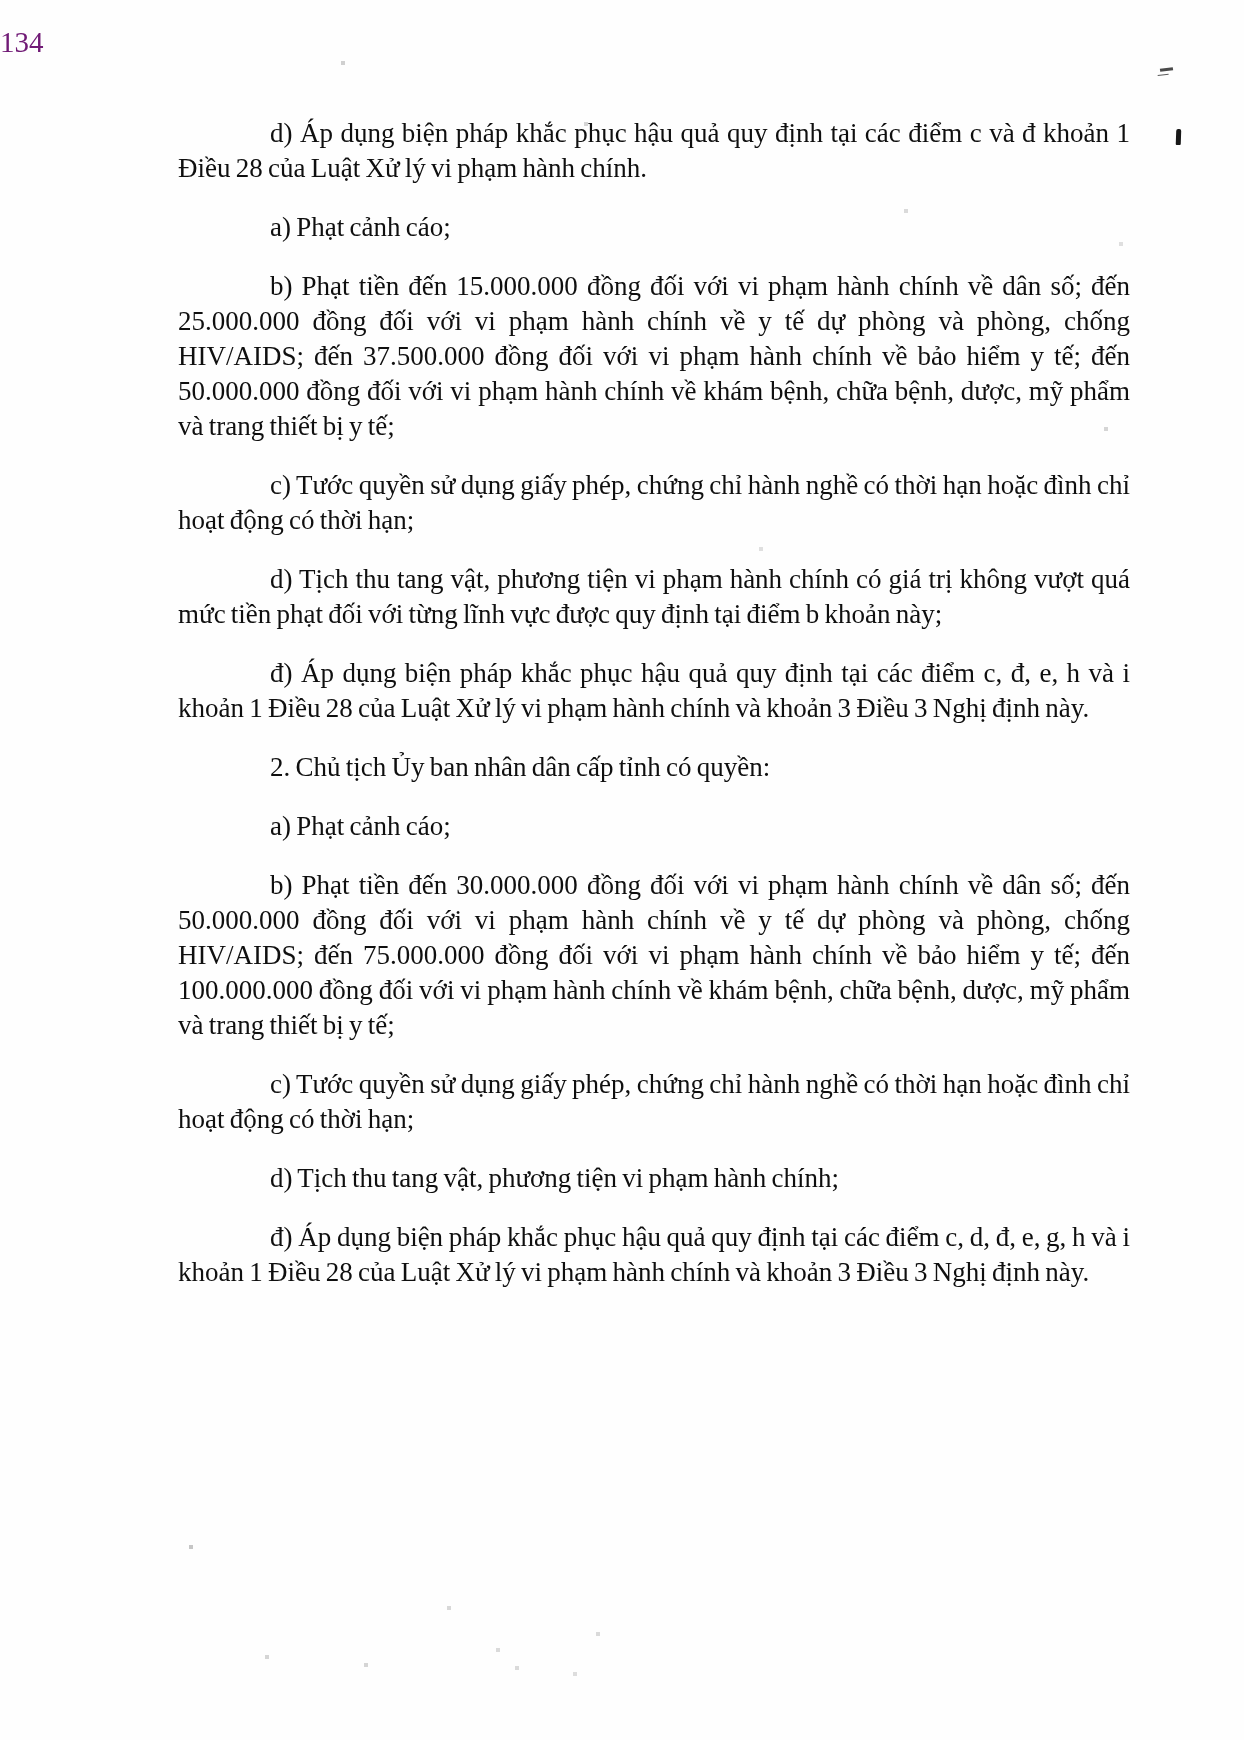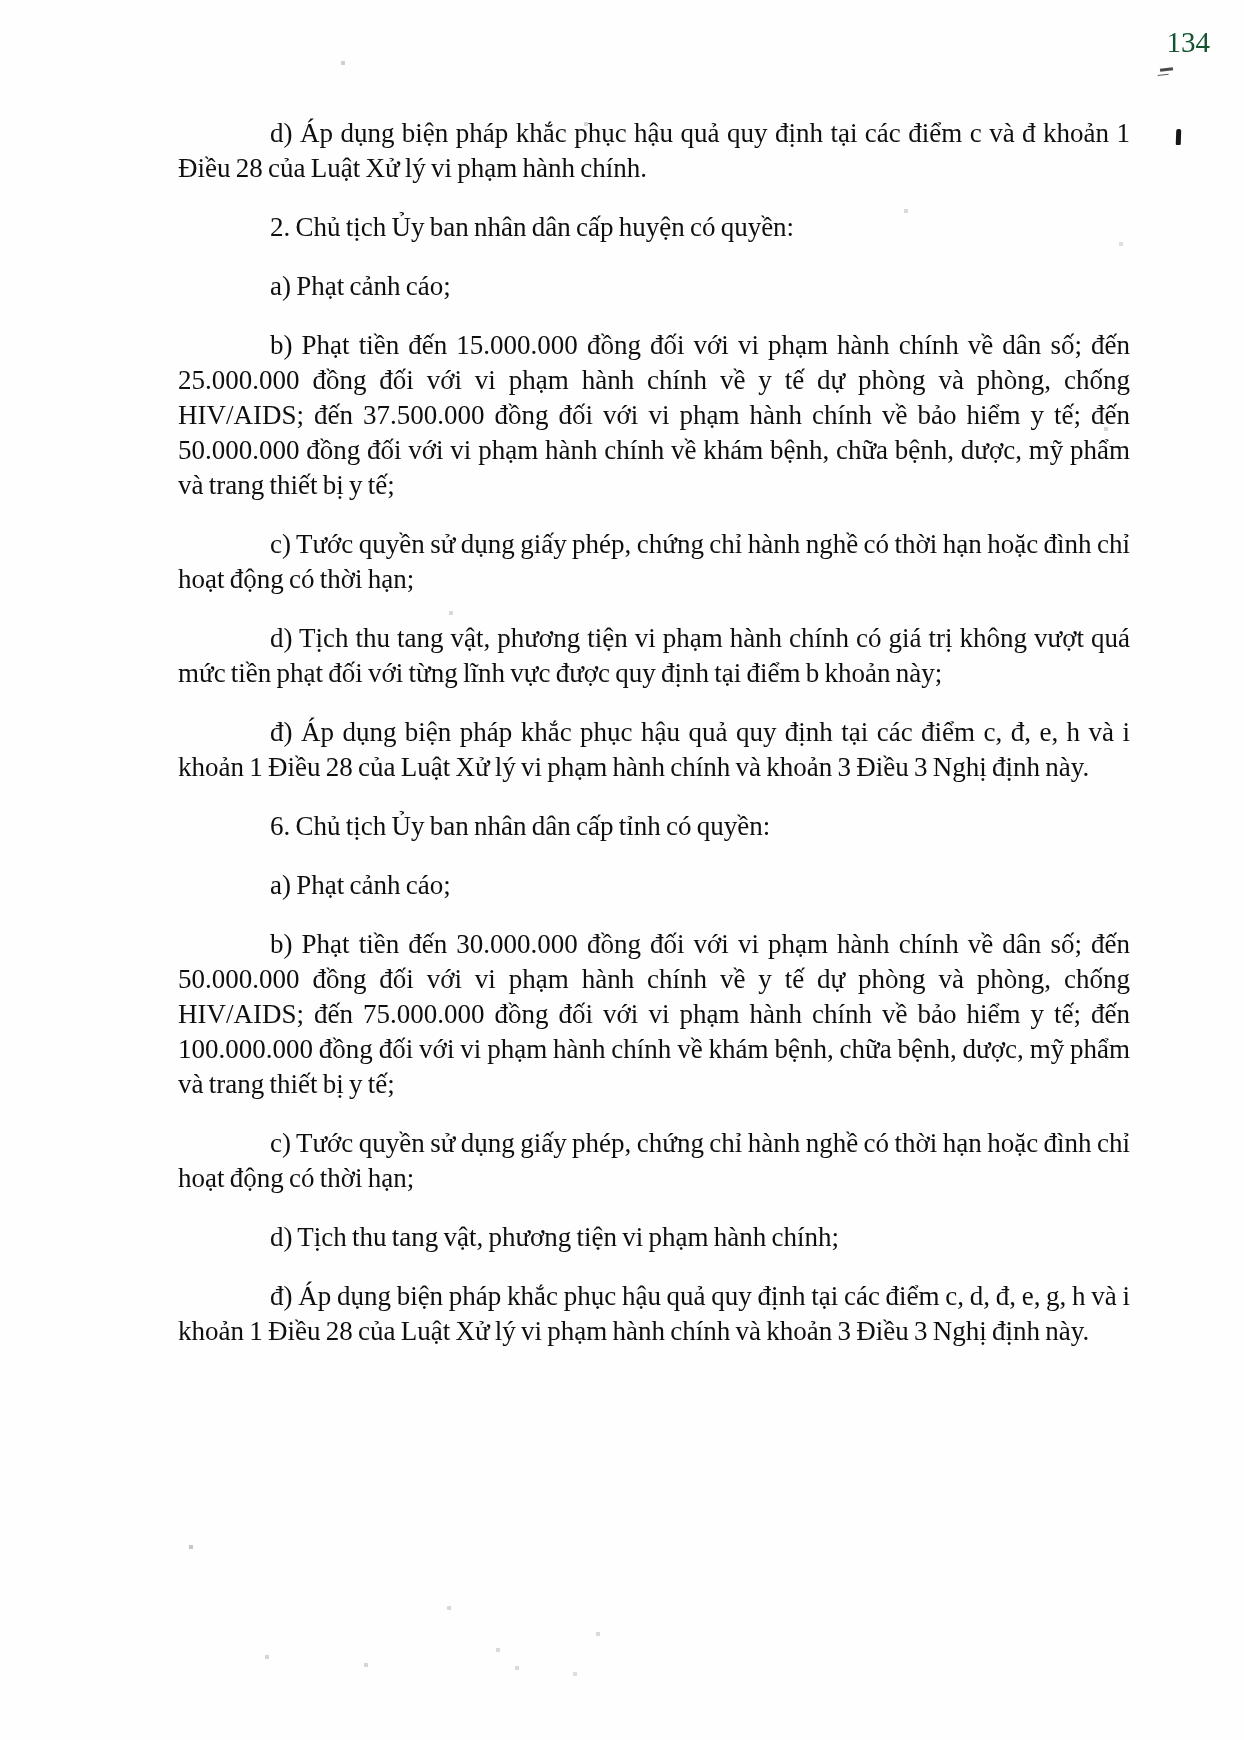--- a/index.html
+++ b/index.html
@@ -14,24 +14,24 @@
     background: #fefefe;
     overflow: hidden;
     font-family: "Liberation Serif", "DejaVu Serif", serif;
     color: #0f0f0f;
   }
   .page-number {
     position: absolute;
     top: 26px;
     left: 0;
     width: 1210px;
-    text-align: right;
+    text-align: left;
     font-size: 29px;
     line-height: 32px;
-    color: #14532d;
+    color: #701a75;
   }
   .content {
     position: absolute;
     left: 178px;
     top: 116px;
     width: 952px;
     font-size: 27px;
     line-height: 35px;
     text-align: justify;
     word-spacing: -1.5px;
@@ -94,27 +94,26 @@
 <div class="page">
 
   <div class="page-number">134</div>
 
   <div class="artifact-dash"></div>
   <div class="artifact-tick"></div>
   <div class="speckles"></div>
 
   <div class="content">
     <p>d) Áp dụng biện pháp khắc phục hậu quả quy định tại các điểm c và đ khoản 1 Điều 28 của Luật Xử lý vi phạm hành chính.</p>
-    <p>2. Chủ tịch Ủy ban nhân dân cấp huyện có quyền:</p>
     <p>a) Phạt cảnh cáo;</p>
     <p>b) Phạt tiền đến 15.000.000 đồng đối với vi phạm hành chính về dân số; đến 25.000.000 đồng đối với vi phạm hành chính về y tế dự phòng và phòng, chống HIV/AIDS; đến 37.500.000 đồng đối với vi phạm hành chính về bảo hiểm y tế; đến 50.000.000 đồng đối với vi phạm hành chính về khám bệnh, chữa bệnh, dược, mỹ phẩm và trang thiết bị y tế;</p>
     <p>c) Tước quyền sử dụng giấy phép, chứng chỉ hành nghề có thời hạn hoặc đình chỉ hoạt động có thời hạn;</p>
     <p>d) Tịch thu tang vật, phương tiện vi phạm hành chính có giá trị không vượt quá mức tiền phạt đối với từng lĩnh vực được quy định tại điểm b khoản này;</p>
     <p>đ) Áp dụng biện pháp khắc phục hậu quả quy định tại các điểm c, đ, e, h và i khoản 1 Điều 28 của Luật Xử lý vi phạm hành chính và khoản 3 Điều 3 Nghị định này.</p>
-    <p>6. Chủ tịch Ủy ban nhân dân cấp tỉnh có quyền:</p>
+    <p>2. Chủ tịch Ủy ban nhân dân cấp tỉnh có quyền:</p>
     <p>a) Phạt cảnh cáo;</p>
     <p>b) Phạt tiền đến 30.000.000 đồng đối với vi phạm hành chính về dân số; đến 50.000.000 đồng đối với vi phạm hành chính về y tế dự phòng và phòng, chống HIV/AIDS; đến 75.000.000 đồng đối với vi phạm hành chính về bảo hiểm y tế; đến 100.000.000 đồng đối với vi phạm hành chính về khám bệnh, chữa bệnh, dược, mỹ phẩm và trang thiết bị y tế;</p>
     <p>c) Tước quyền sử dụng giấy phép, chứng chỉ hành nghề có thời hạn hoặc đình chỉ hoạt động có thời hạn;</p>
     <p>d) Tịch thu tang vật, phương tiện vi phạm hành chính;</p>
     <p>đ) Áp dụng biện pháp khắc phục hậu quả quy định tại các điểm c, d, đ, e, g, h và i khoản 1 Điều 28 của Luật Xử lý vi phạm hành chính và khoản 3 Điều 3 Nghị định này.</p>
   </div>
 
 </div>
 
 </body></html>

